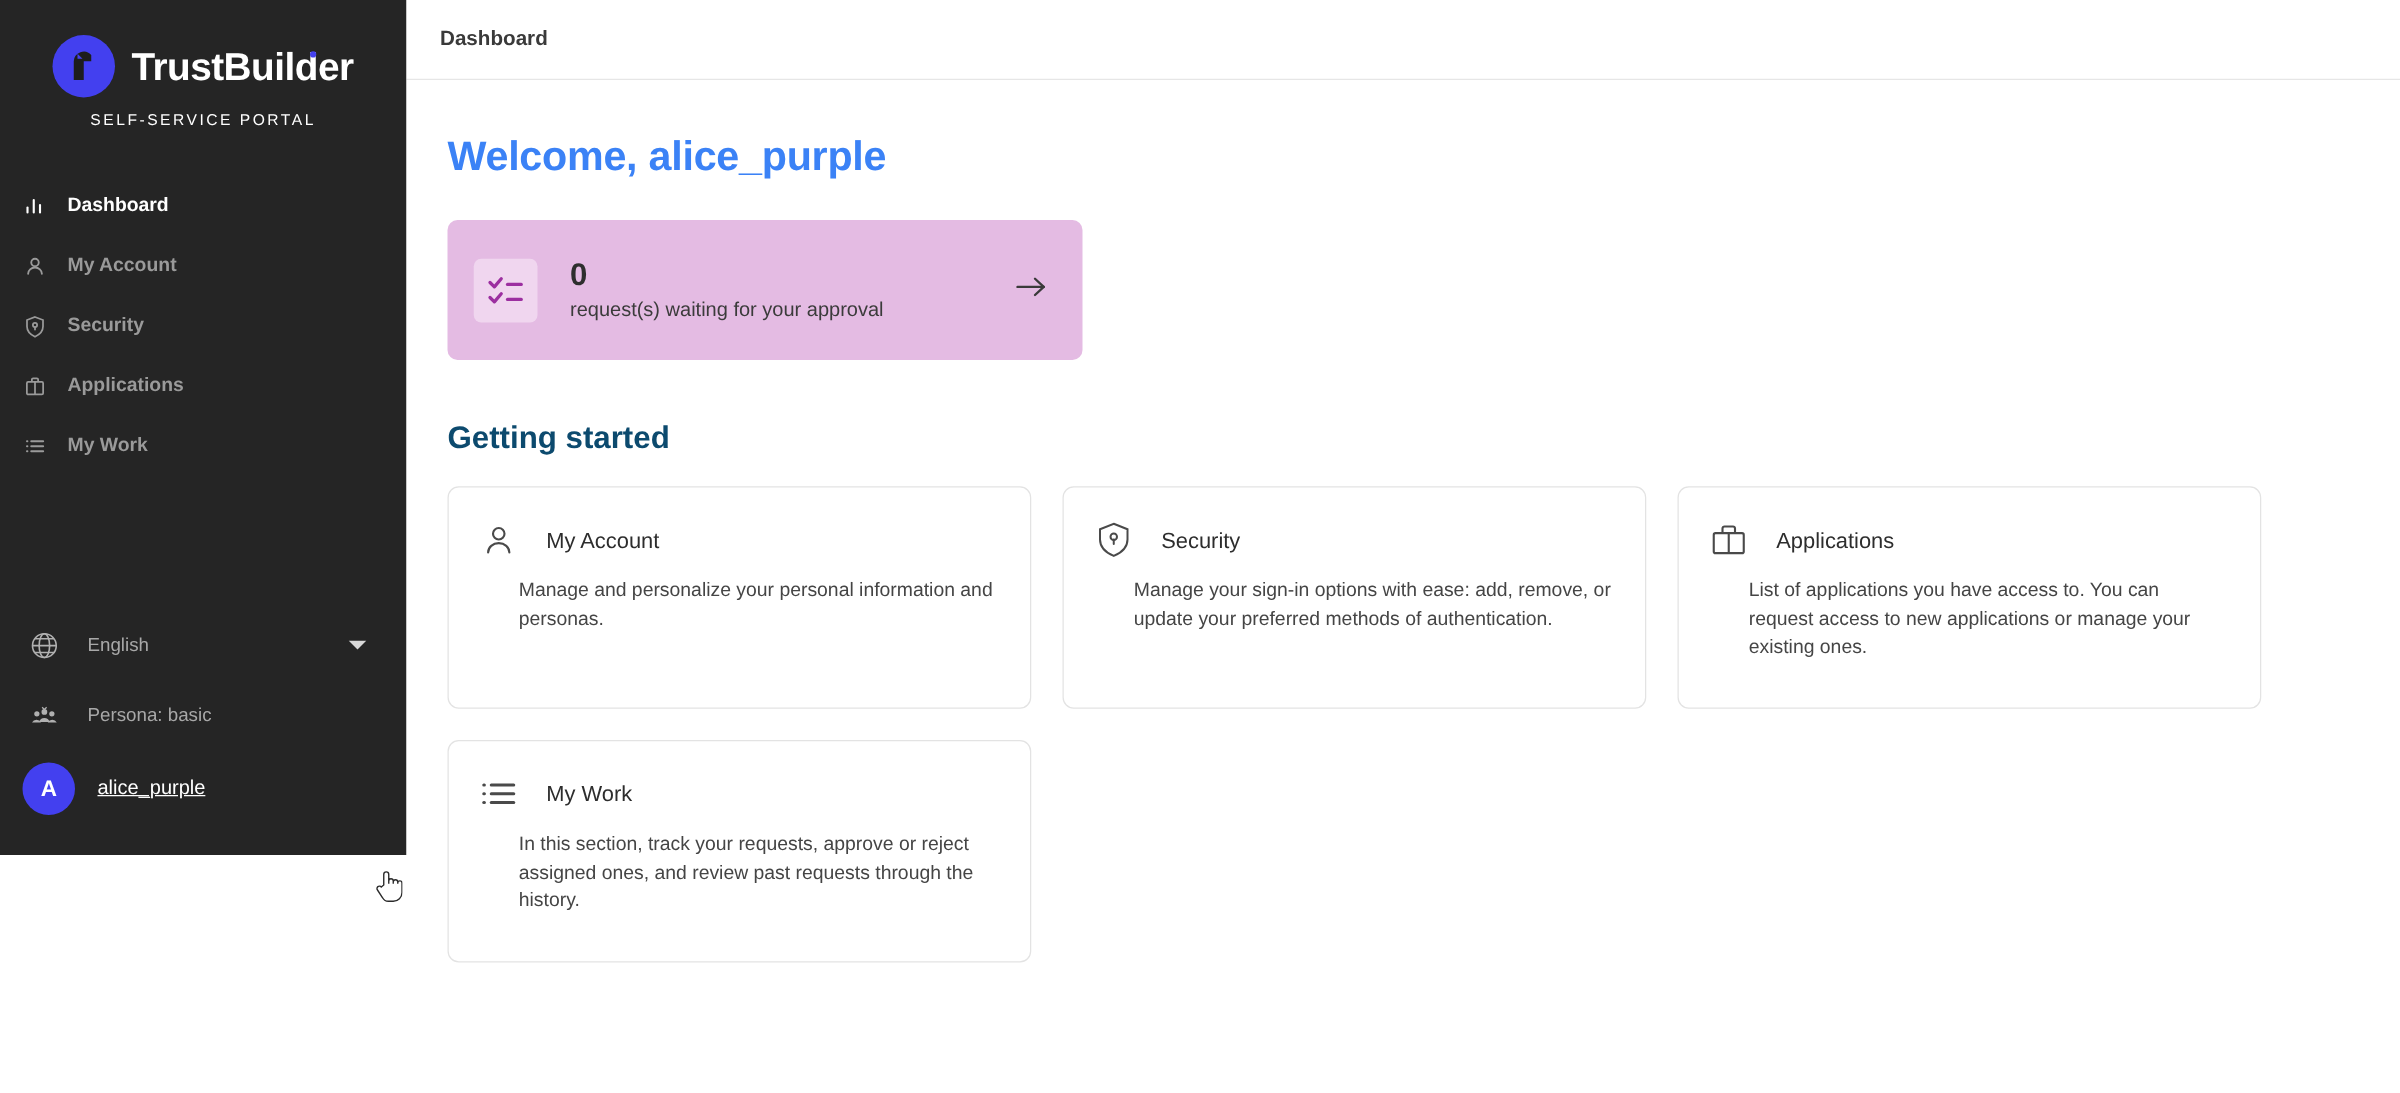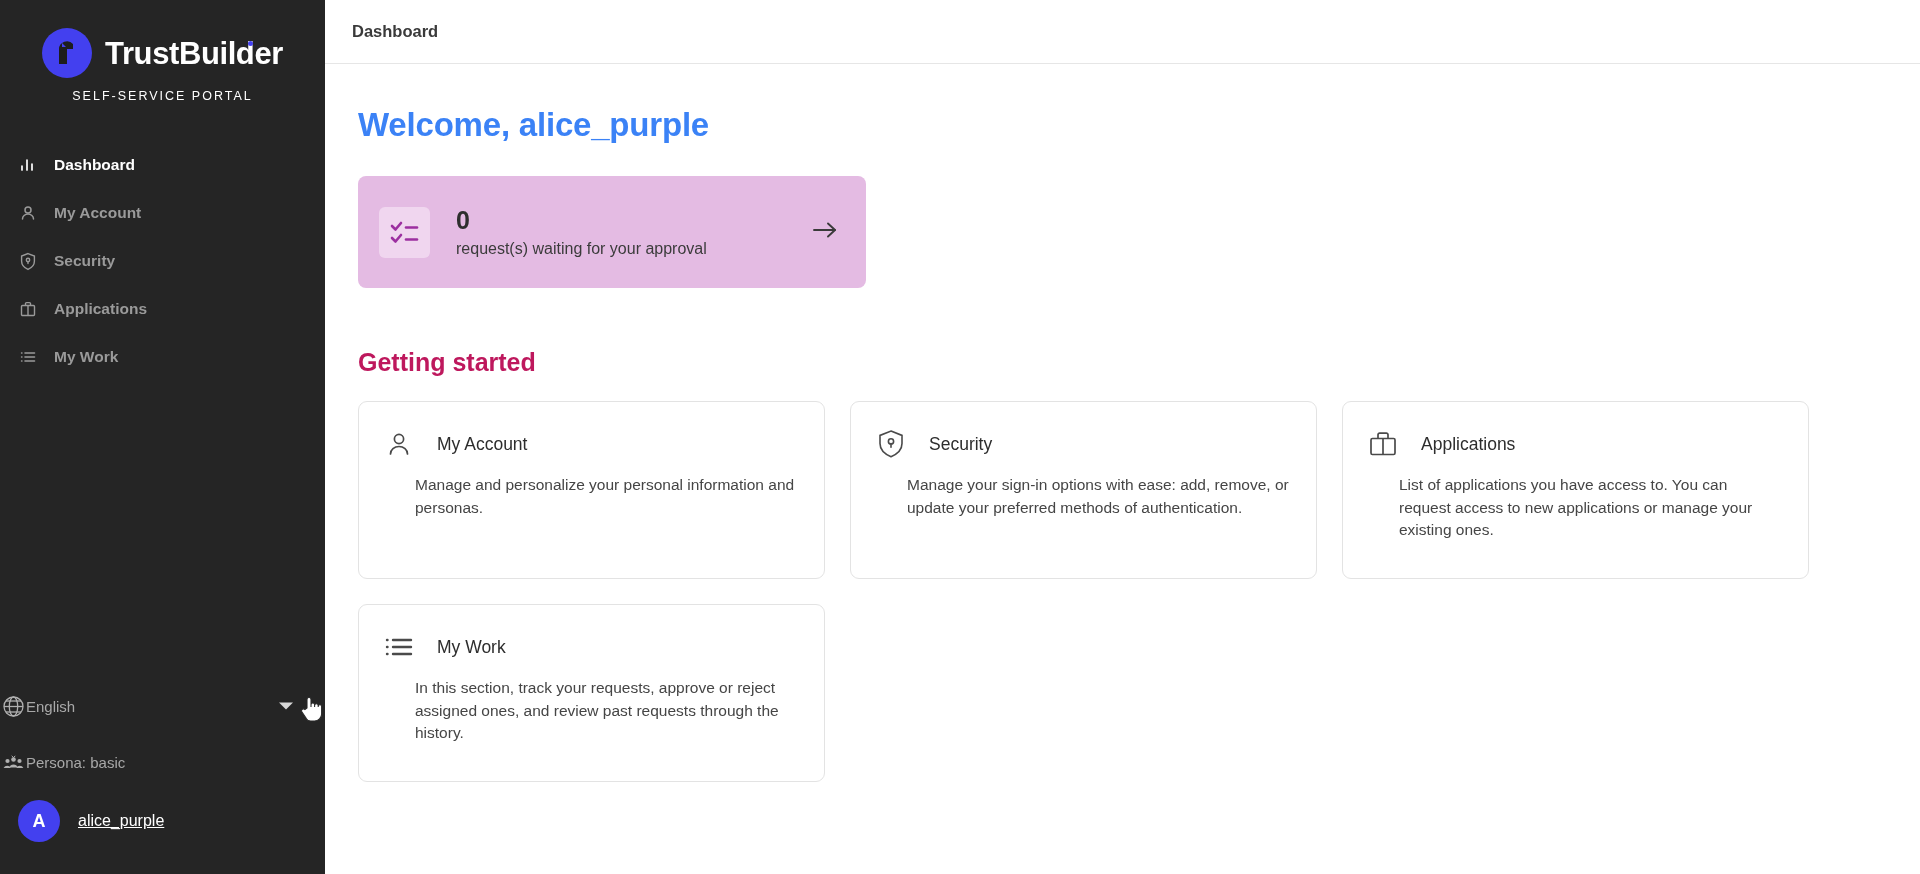--- a/index.html
+++ b/index.html
@@ -6,21 +6,21 @@
   html, body {
     width: 1920px; height: 874px;
     font-family: "Liberation Sans", sans-serif;
     background: #ffffff;
     overflow: hidden;
   }
   .app { display: flex; width: 1920px; height: 874px; }
 
   
   .sidebar {
-    width: 325px; height: 874px; flex: 0 0 325px;
+    width: 325px; height: 684px; flex: 0 0 325px;
     background: #252525;
     display: flex; flex-direction: column;
     position: relative;
   }
   .logo-block {
     padding: 28px 0 0 0;
     display: flex; flex-direction: column; align-items: center;
   }
   .logo-row { display: flex; align-items: center; gap: 13px; }
   .logo-mark {
@@ -54,21 +54,21 @@
   }
   .nav-item .ico { width: 20px; height: 20px; display:flex; align-items:center; justify-content:center; flex:0 0 20px;}
   .nav-item.active { color: #ffffff; }
   .nav-item.active .ico svg { stroke: #ffffff; }
 
   .sidebar-spacer { flex: 1 1 auto; }
 
   .sidebar-bottom { padding-bottom: 22px; }
   .bottom-row {
     display: flex; align-items: center;
-    
+    padding-left: 22px; gap: 22px;
     height: 56px; color: #a8a8a8; font-size: 15px;
     position: relative; cursor: pointer;
   }
   .bottom-row .ico { width: 26px; height: 26px; display:flex; align-items:center; justify-content:center; flex:0 0 26px;}
   .lang-caret {
     position: absolute; right: 32px; top: 50%; transform: translateY(-50%);
     width: 0; height: 0;
     border-left: 7px solid transparent; border-right: 7px solid transparent;
     border-top: 7px solid #d8d8d8;
   }
@@ -117,22 +117,22 @@
     background: #f0d6ef;
     display: flex; align-items: center; justify-content: center;
     flex: 0 0 51px;
   }
   .approval-text { margin-left: 26px; display: flex; flex-direction: column; }
   .approval-count { font-size: 25px; font-weight: bold; color: #2e2e2e; line-height: 1.15; }
   .approval-label { font-size: 16px; color: #3b3b3b; margin-top: 5px; }
   .approval-arrow { position: absolute; right: 28px; top: 50%; transform: translateY(-50%); }
 
   .section-title {
-    margin-top: 60px;
-    font-size: 25px; font-weight: bold; color: #be185d;
+    margin-top: 48px;
+    font-size: 25px; font-weight: bold; color: #0c4a6e;
   }
 
   .card-grid {
     margin-top: 24px;
     display: flex; flex-wrap: wrap; gap: 25px;
     width: 1552px;
   }
   .info-card {
     width: 467px; min-height: 178px;
     border: 1px solid #e3e3e3; border-radius: 9px;

